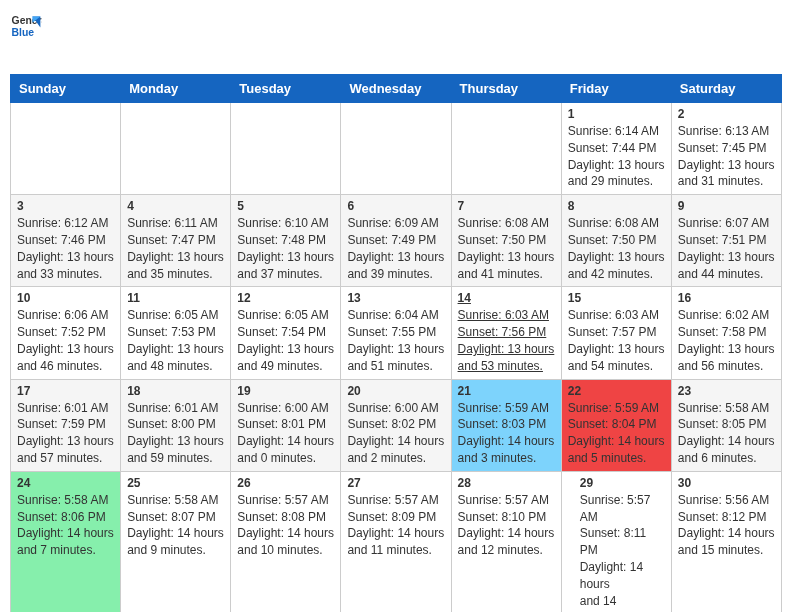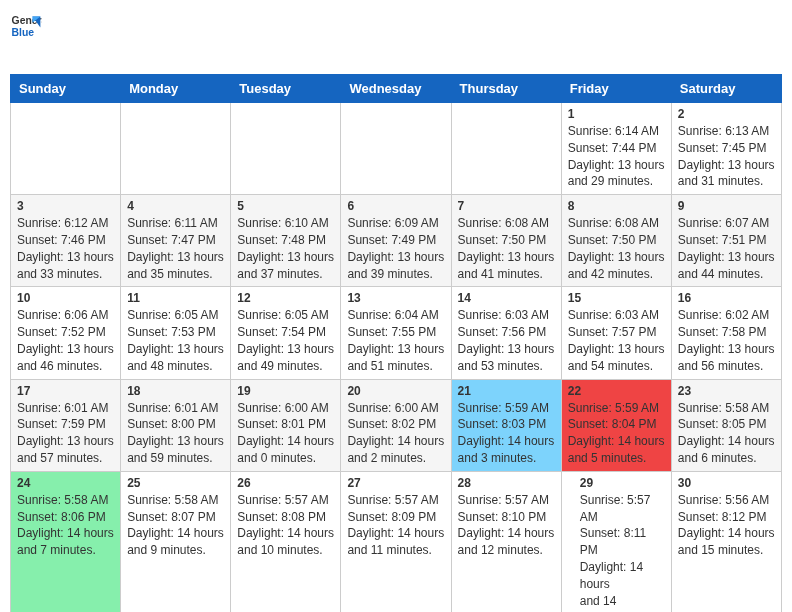--- a/index.html
+++ b/index.html
@@ -207,21 +207,21 @@
 Daylight: 13 hours
 and 49 minutes.</div>
         </td>
         <td style="background: rgb(255, 255, 255);">
           <div class="day-num">13</div>
           <div class="cell-text" style="white-space: pre-line;">Sunrise: 6:04 AM
 Sunset: 7:55 PM
 Daylight: 13 hours
 and 51 minutes.</div>
         </td>
-        <td style="background: rgb(255, 255, 255);">
+        <td style="background: rgb(255, 255, 255); text-decoration: underline;">
           <div class="day-num">14</div>
           <div class="cell-text" style="white-space: pre-line;">Sunrise: 6:03 AM
 Sunset: 7:56 PM
 Daylight: 13 hours
 and 53 minutes.</div>
         </td>
         <td style="background: rgb(255, 255, 255);">
           <div class="day-num">15</div>
           <div class="cell-text" style="white-space: pre-line;">Sunrise: 6:03 AM
 Sunset: 7:57 PM

